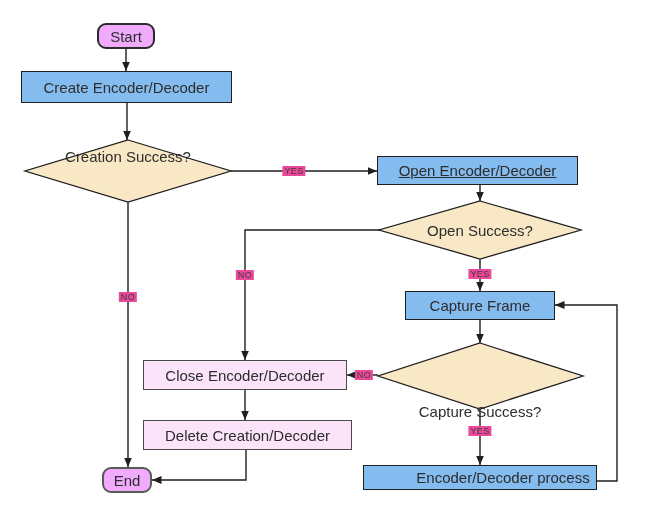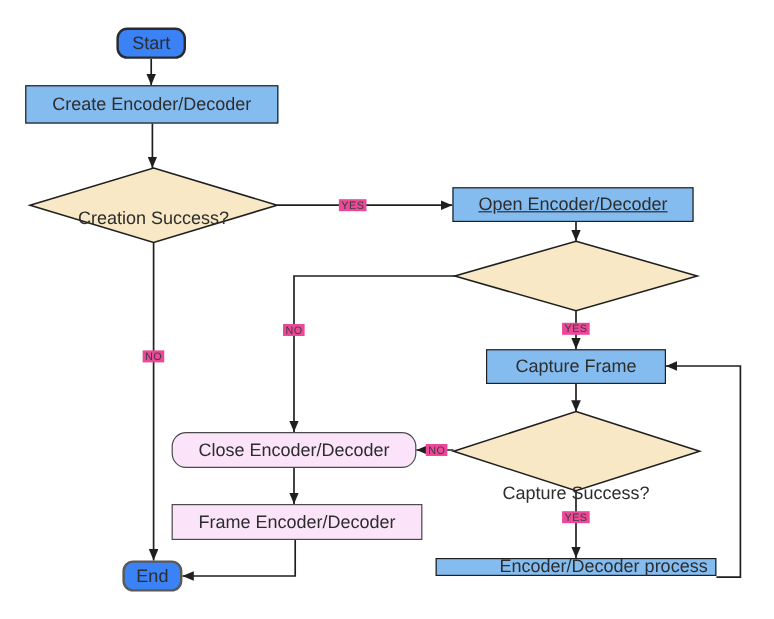--- a/index.html
+++ b/index.html
@@ -8,21 +8,21 @@
     font-family:"Liberation Sans", sans-serif; overflow:hidden;
   }
   #wires { position:absolute; left:0; top:0; width:645px; height:516px; }
   .node {
     position:absolute; box-sizing:border-box;
     display:flex; align-items:center; justify-content:center;
     font-size:15px; color:#2d2d2d; white-space:nowrap; text-align:center;
   }
   .proc  { background:#85BCF0; border:1.5px solid #1f1f1f; }
   .io    { background:#FBE3F9; border:1px solid #4a4a4a; }
-  .term  { background:#3b82f6; border-radius:9px; }
+  .term  { background:#f0abfc; border-radius:9px; }
   .term.start { border:2px solid #2b2b2b; }
   .term.end   { border:2px solid #595959; }
   .diamond-label {
     position:absolute; transform:translate(-50%,-50%);
     font-size:15px; color:#2d2d2d; white-space:nowrap;
   }
   .edge-label {
     position:absolute; transform:translate(-50%,-50%);
     font-size:9px; color:#3c3c3c; background:#ec4899;
     padding:0 2px; letter-spacing:0.4px; white-space:nowrap;
@@ -62,29 +62,30 @@
   </svg>
 
   <div class="node term start" style="left:97px; top:23px; width:58px; height:26px;">Start</div>
 
   <div class="node proc" style="left:21px; top:71px; width:211px; height:32px;">Create Encoder/Decoder</div>
 
   <div class="node proc" style="left:377px; top:156px; width:201px; height:29px;text-decoration:underline;">Open Encoder/Decoder</div>
 
   <div class="node proc" style="left:405px; top:291px; width:150px; height:29px;">Capture Frame</div>
 
-  <div class="node proc" style="left:363px; top:465px; width:234px; height:15px;padding-left:46px;">Encoder/Decoder process</div>
+  <div class="node proc" style="left:363px; top:465px; width:234px; height:25px;padding-left:46px;">Encoder/Decoder process</div>
 
-  <div class="node io" style="left:143px; top:360px; width:204px; height:30px;border-radius:12px;">Close Encoder/Decoder</div>
+  <div class="node io" style="left:143px; top:360px; width:204px; height:30px;">Close Encoder/Decoder</div>
 
-  <div class="node io" style="left:143px; top:420px; width:209px; height:30px;">Frame Encoder/Decoder</div>
+  <div class="node io" style="left:143px; top:420px; width:209px; height:30px;">Delete Creation/Decoder</div>
 
   <div class="node term end" style="left:102px; top:467px; width:50px; height:26px;">End</div>
 
-  <div class="diamond-label" style="left:128px; top:182px;">Creation Success?</div>
+  <div class="diamond-label" style="left:128px; top:156px;">Creation Success?</div>
+  <div class="diamond-label" style="left:480px; top:230px;">Open Success?</div>
   <div class="diamond-label" style="left:480px; top:376px;margin-top:35px;">Capture Success?</div>
 
   <div class="edge-label" style="left:294px; top:171px;">YES</div>
   <div class="edge-label" style="left:128px; top:297px;">NO</div>
   <div class="edge-label" style="left:480px; top:274px;">YES</div>
   <div class="edge-label" style="left:245px; top:275px;">NO</div>
   <div class="edge-label" style="left:480px; top:431px;">YES</div>
   <div class="edge-label" style="left:364px; top:375px;">NO</div>
 
 </div>

